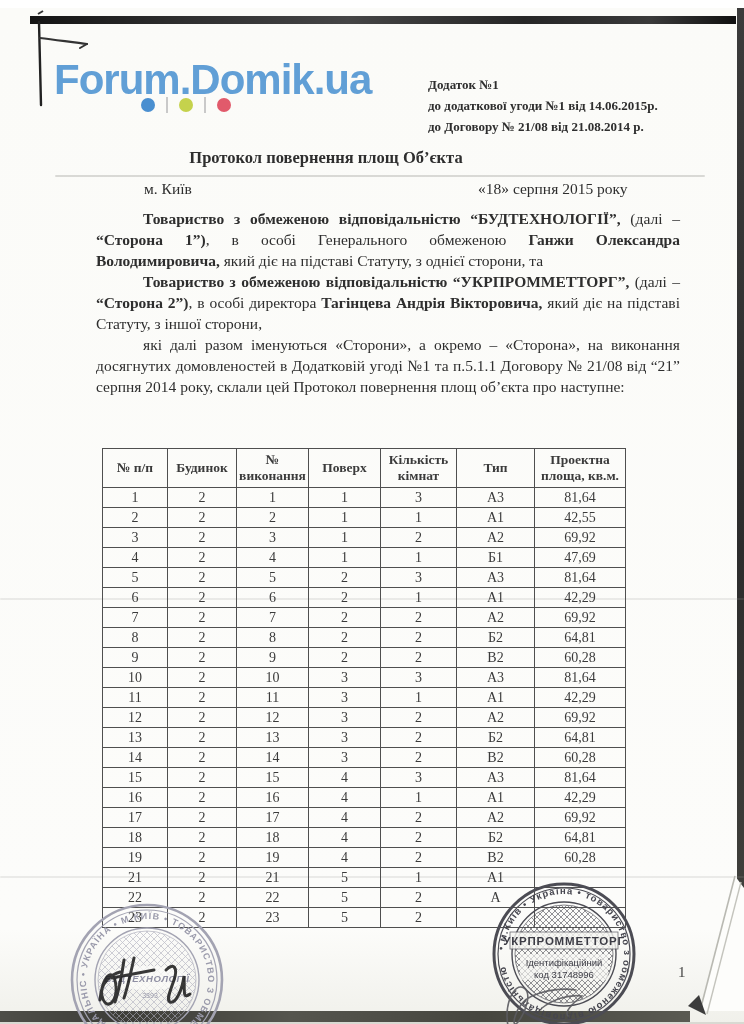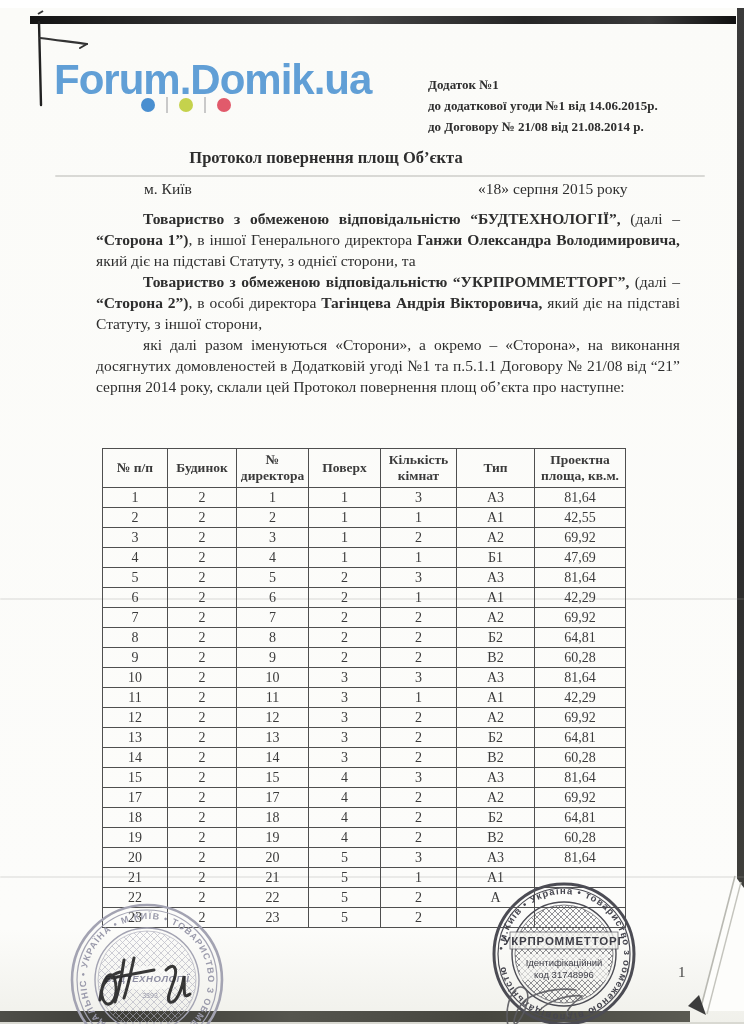--- a/index.html
+++ b/index.html
@@ -85,40 +85,40 @@
   </div>
 
   <div class="doc-title">Протокол повернення площ Об’єкта</div>
 
   <div class="dateline">
     <span class="city">м. Київ</span>
     <span class="date">«18» серпня 2015 року</span>
   </div>
 
   <div class="body-text">
-    <p><b>Товариство з обмеженою відповідальністю “БУДТЕХНОЛОГІЇ”,</b><span> (далі – </span><b>“Сторона 1”)</b><span>, в іншої Генерального директора </span><b>Ганжи Олександра Володимировича,</b><span> який діє на підставі Статуту, з однієї сторони, та</span></p>
+    <p><b>Товариство з обмеженою відповідальністю “БУДТЕХНОЛОГІЇ”,</b><span> (далі – </span><b>“Сторона 1”)</b><span>, в особі Генерального обмеженою </span><b>Ганжи Олександра Володимировича,</b><span> який діє на підставі Статуту, з однієї сторони, та</span></p>
     <p><b>Товариство з обмеженою відповідальністю “УКРПРОММЕТТОРГ”,</b><span> (далі – </span><b>“Сторона 2”)</b><span>, в особі директора </span><b>Тагінцева Андрія Вікторовича,</b><span> який діє на підставі Статуту, з іншої сторони,</span></p>
     <p>які далі разом іменуються «Сторони», а окремо – «Сторона», на виконання досягнутих домовленостей в Додатковій угоді №1 та п.5.1.1 Договору № 21/08 від “21” серпня 2014 року, склали цей Протокол повернення площ об’єкта про наступне:</p>
   </div>
 
   <table class="flat-table">
     <colgroup>
       <col style="width:65px">
         <col style="width:69px">
         <col style="width:72px">
         <col style="width:72px">
       <col style="width:76px">
         <col style="width:78px">
         <col style="width:91px">
     </colgroup>
     <thead>
       <tr>
         <th>№ п/п</th>
         <th>Будинок</th>
-        <th>№ директора</th>
+        <th>№ виконання</th>
         <th>Поверх</th>
         <th>Кількість кімнат</th>
         <th>Тип</th>
         <th>Проектна площа, кв.м.</th>
       </tr>
     </thead>
     <tbody>
         <tr>
           <td>1</td>
           <td>2</td>
@@ -248,20 +248,29 @@
         <tr>
           <td>15</td>
           <td>2</td>
           <td>15</td>
           <td>4</td>
           <td>3</td>
           <td>А3</td>
           <td>81,64</td>
         </tr>
         <tr>
+          <td>16</td>
+          <td>2</td>
+          <td>16</td>
+          <td>4</td>
+          <td>1</td>
+          <td>А1</td>
+          <td>42,29</td>
+        </tr>
+        <tr>
           <td>17</td>
           <td>2</td>
           <td>17</td>
           <td>4</td>
           <td>2</td>
           <td>А2</td>
           <td>69,92</td>
         </tr>
         <tr>
           <td>18</td>
@@ -273,29 +282,20 @@
           <td>64,81</td>
         </tr>
         <tr>
           <td>19</td>
           <td>2</td>
           <td>19</td>
           <td>4</td>
           <td>2</td>
           <td>В2</td>
           <td>60,28</td>
-        </tr>
-        <tr>
-          <td>20</td>
-          <td>2</td>
-          <td>20</td>
-          <td>5</td>
-          <td>3</td>
-          <td>А3</td>
-          <td>81,64</td>
         </tr>
         <tr>
           <td>21</td>
           <td>2</td>
           <td>21</td>
           <td>5</td>
           <td>1</td>
           <td>А1</td>
           <td></td>
         </tr>

